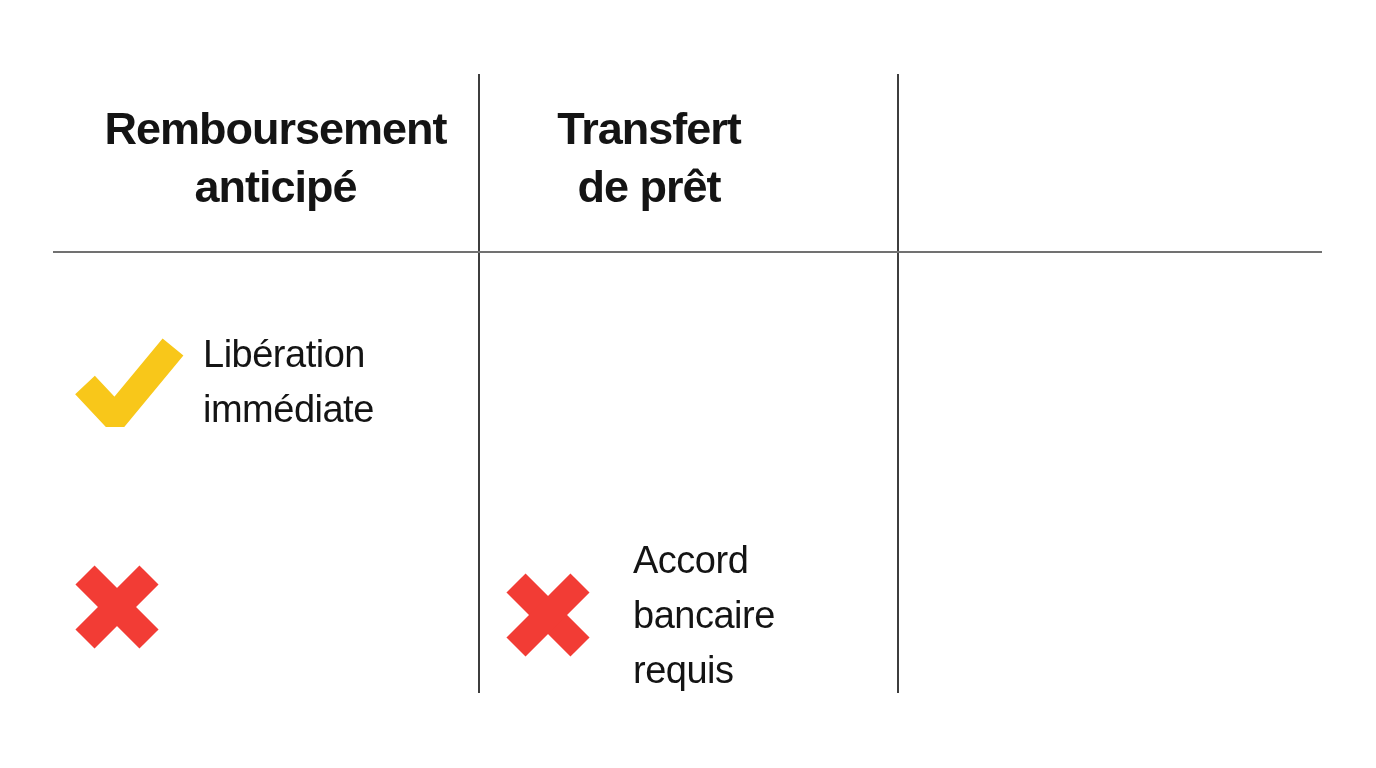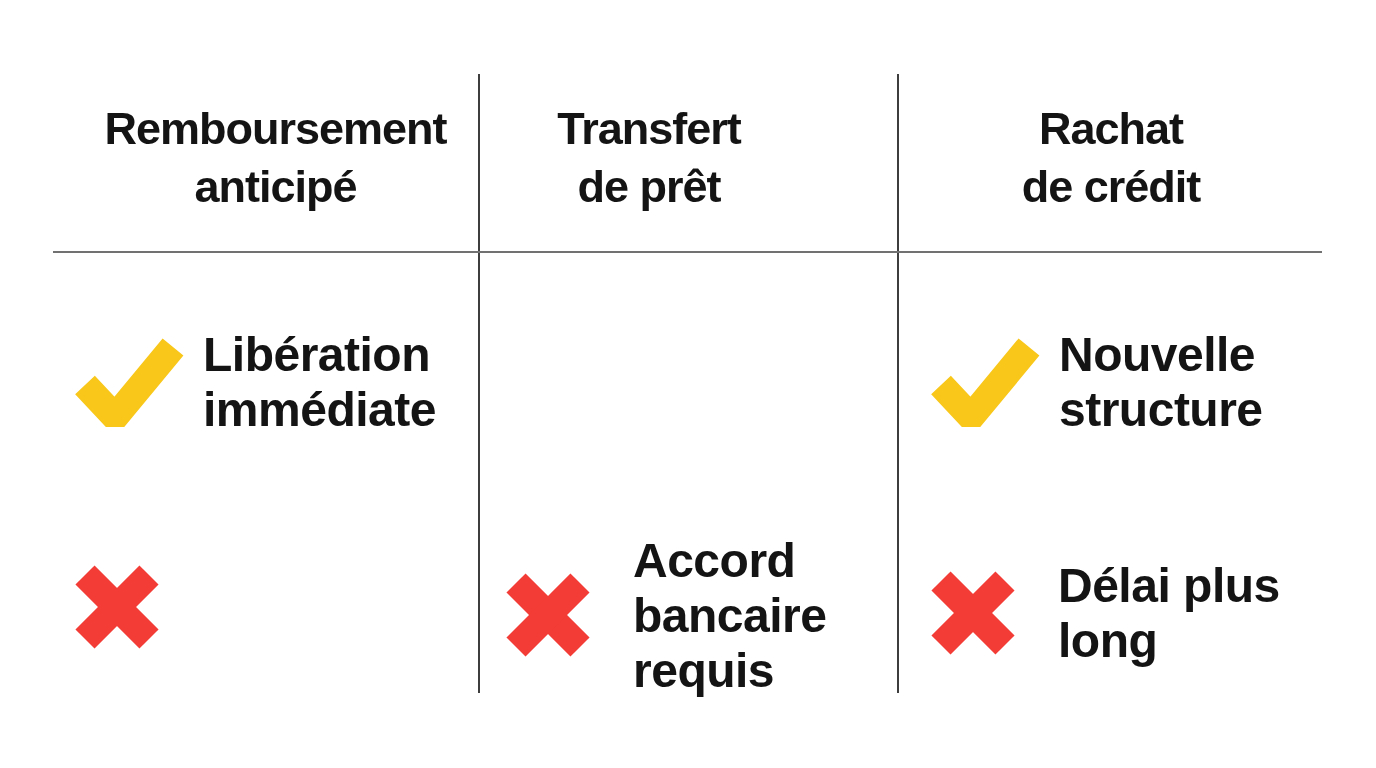--- a/index.html
+++ b/index.html
@@ -72,26 +72,25 @@
   }
   .icon-slot {
     width: 112px;
     flex: none;
     display: flex;
     justify-content: flex-start;
     align-items: center;
   }
   .label {
     margin-left: 18px;
-    font-size: 48px;
+    font-size: 38px;
     line-height: 55px;
     letter-spacing: -0.5px;
     white-space: pre-line;
     color: var(--text);
-    font-weight: bold;
   }
 
   .col-1 .pro { left: 73px; top: 302px; height: 160px; }
   .col-1 .con { left: 72px; top: 527px; height: 160px; }
   .col-2 .pro { left: 24px; top: 302px; height: 160px; }
   .col-2 .con { left: 24px; top: 517px; height: 196px; justify-content: space-between; }
   .col-3 .pro { left: 30px; top: 302px; height: 160px; }
   .col-3 .con { left: 29px; top: 527px; height: 172px; }
 
   svg.check {
@@ -148,37 +147,14 @@
           <line x1="13" y1="13" x2="77" y2="77"></line>
           <line x1="77" y1="13" x2="13" y2="77"></line>
         </svg>
       </span>
       <span class="label">Accord
 bancaire
 requis</span>
     </div>
   </div>
 
-  <div class="column col-3">
-    <h2 class="header">Rachat
-de crédit</h2>
-    <div class="cell pro">
-      <span class="icon-slot">
-        <svg class="check" viewBox="0 0 112 90" width="112" height="90" aria-hidden="true">
-          <polyline points="12,48 42,80 100,10"></polyline>
-        </svg>
-      </span>
-      <span class="label">Nouvelle
-structure</span>
-    </div>
-    <div class="cell con">
-      <span class="icon-slot">
-        <svg class="cross" viewBox="0 0 90 90" width="90" height="90" aria-hidden="true">
-          <line x1="13" y1="13" x2="77" y2="77"></line>
-          <line x1="77" y1="13" x2="13" y2="77"></line>
-        </svg>
-      </span>
-      <span class="label">Délai plus
-long</span>
-    </div>
-  </div>
 
 </div>
 
 </body></html>

